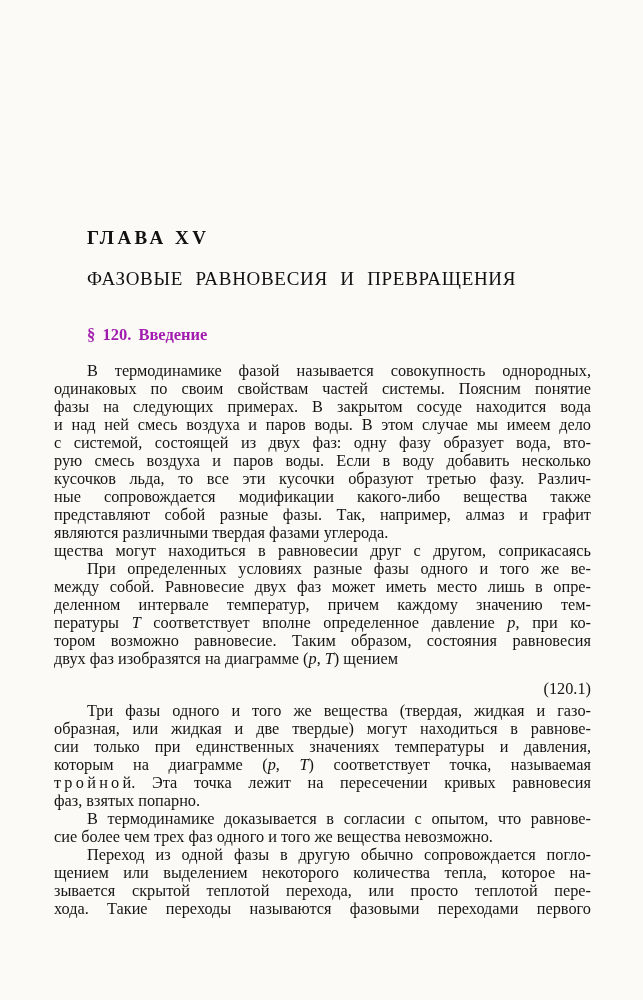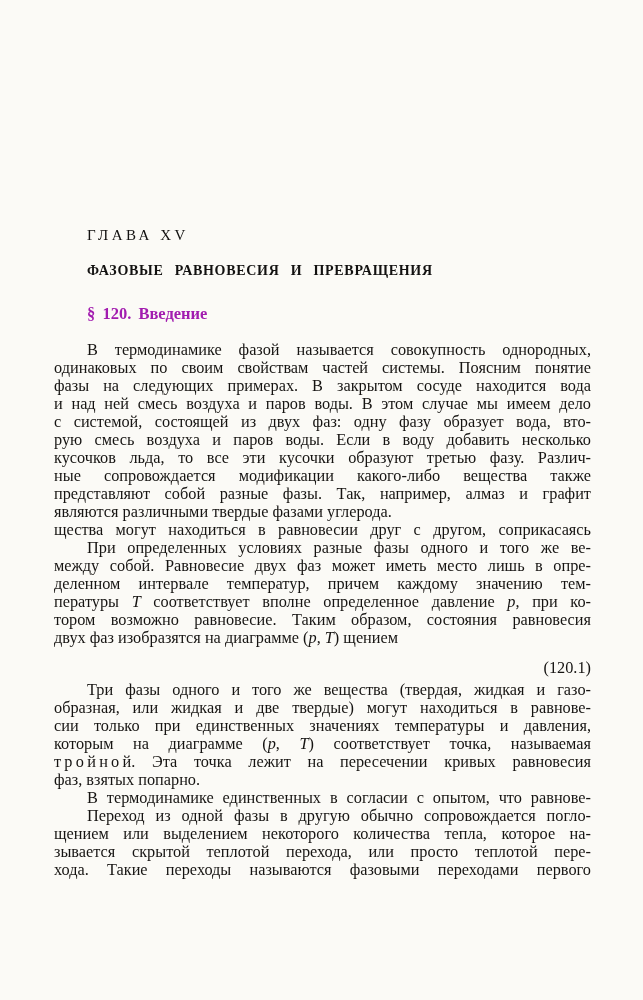--- a/index.html
+++ b/index.html
@@ -13,29 +13,29 @@
   .page {
     position: absolute;
     left: 54px;
     top: 227px;
     width: 537px;
     color: #161412;
     font-family: "Liberation Serif", serif;
   }
   .chapter-label {
     margin: 0 0 19px 33px;
-    font-size: 15px;
-    font-weight: normal;
+    font-size: 19px;
+    font-weight: bold;
     letter-spacing: 3.5px;
     color: #121110;
   }
   .chapter-title {
-    margin: 0 0 25px 33px;
-    font-size: 14px;
-    font-weight: bold;
+    margin: 0 0 35px 33px;
+    font-size: 19px;
+    font-weight: normal;
     letter-spacing: 0.7px;
     word-spacing: 7px;
     color: #121110;
     white-space: nowrap;
   }
   .section-heading {
     margin: 0 0 17px 33px;
     font-size: 16.5px;
     font-weight: bold;
     word-spacing: 3px;
@@ -87,21 +87,21 @@
     <div class="para">
         <div class="ln first"><span>В термодинамике фазой называется совокупность однородных,</span></div>
         <div class="ln"><span>одинаковых по своим свойствам частей системы. Поясним понятие</span></div>
         <div class="ln"><span>фазы на следующих примерах. В закрытом сосуде находится вода</span></div>
         <div class="ln"><span>и над ней смесь воздуха и паров воды. В этом случае мы имеем дело</span></div>
         <div class="ln"><span>с системой, состоящей из двух фаз: одну фазу образует вода, вто-</span></div>
         <div class="ln"><span>рую смесь воздуха и паров воды. Если в воду добавить несколько</span></div>
         <div class="ln"><span>кусочков льда, то все эти кусочки образуют третью фазу. Различ-</span></div>
         <div class="ln"><span>ные сопровождается модификации какого-либо вещества также</span></div>
         <div class="ln"><span>представляют собой разные фазы. Так, например, алмаз и графит</span></div>
-        <div class="ln end"><span>являются различными твердые фазами углерода.</span></div>
+        <div class="ln end"><span>являются различными твердая фазами углерода.</span></div>
       </div>
     <div class="para">
         <div class="ln"><span>щества могут находиться в равновесии друг с другом, соприкасаясь</span></div>
         <div class="ln first"><span>При определенных условиях разные фазы одного и того же ве-</span></div>
         <div class="ln"><span>между собой. Равновесие двух фаз может иметь место лишь в опре-</span></div>
         <div class="ln"><span>деленном интервале температур, причем каждому значению тем-</span></div>
         <div class="ln"><span>пературы </span><i>T</i><span> соответствует вполне определенное давление </span><i>p</i><span>, при ко-</span></div>
         <div class="ln"><span>тором возможно равновесие. Таким образом, состояния равновесия</span></div>
         <div class="ln end"><span>двух фаз изобразятся на диаграмме (</span><i>p</i><span>, </span><i>T</i><span>) щением</span></div>
       </div>
@@ -112,21 +112,22 @@
 
     <div class="para">
         <div class="ln first"><span>Три фазы одного и того же вещества (твердая, жидкая и газо-</span></div>
         <div class="ln"><span>образная, или жидкая и две твердые) могут находиться в равнове-</span></div>
         <div class="ln"><span>сии только при единственных значениях температуры и давления,</span></div>
         <div class="ln"><span>которым на диаграмме (</span><i>p</i><span>, </span><i>T</i><span>) соответствует точка, называемая</span></div>
         <div class="ln"><span>т р о й н о й. Эта точка лежит на пересечении кривых равновесия</span></div>
         <div class="ln end"><span>фаз, взятых попарно.</span></div>
       </div>
     <div class="para">
-        <div class="ln first"><span>В термодинамике единственных в согласии с опытом, что равнове-</span></div>
+        <div class="ln first"><span>В термодинамике доказывается в согласии с опытом, что равнове-</span></div>
+        <div class="ln end"><span>сие более чем трех фаз одного и того же вещества невозможно.</span></div>
       </div>
     <div class="para">
         <div class="ln first"><span>Переход из одной фазы в другую обычно сопровождается погло-</span></div>
         <div class="ln"><span>щением или выделением некоторого количества тепла, которое на-</span></div>
         <div class="ln"><span>зывается скрытой теплотой перехода, или просто теплотой пере-</span></div>
         <div class="ln"><span>хода. Такие переходы называются фазовыми переходами первого</span></div>
       </div>
   </div>
 </div>
 

